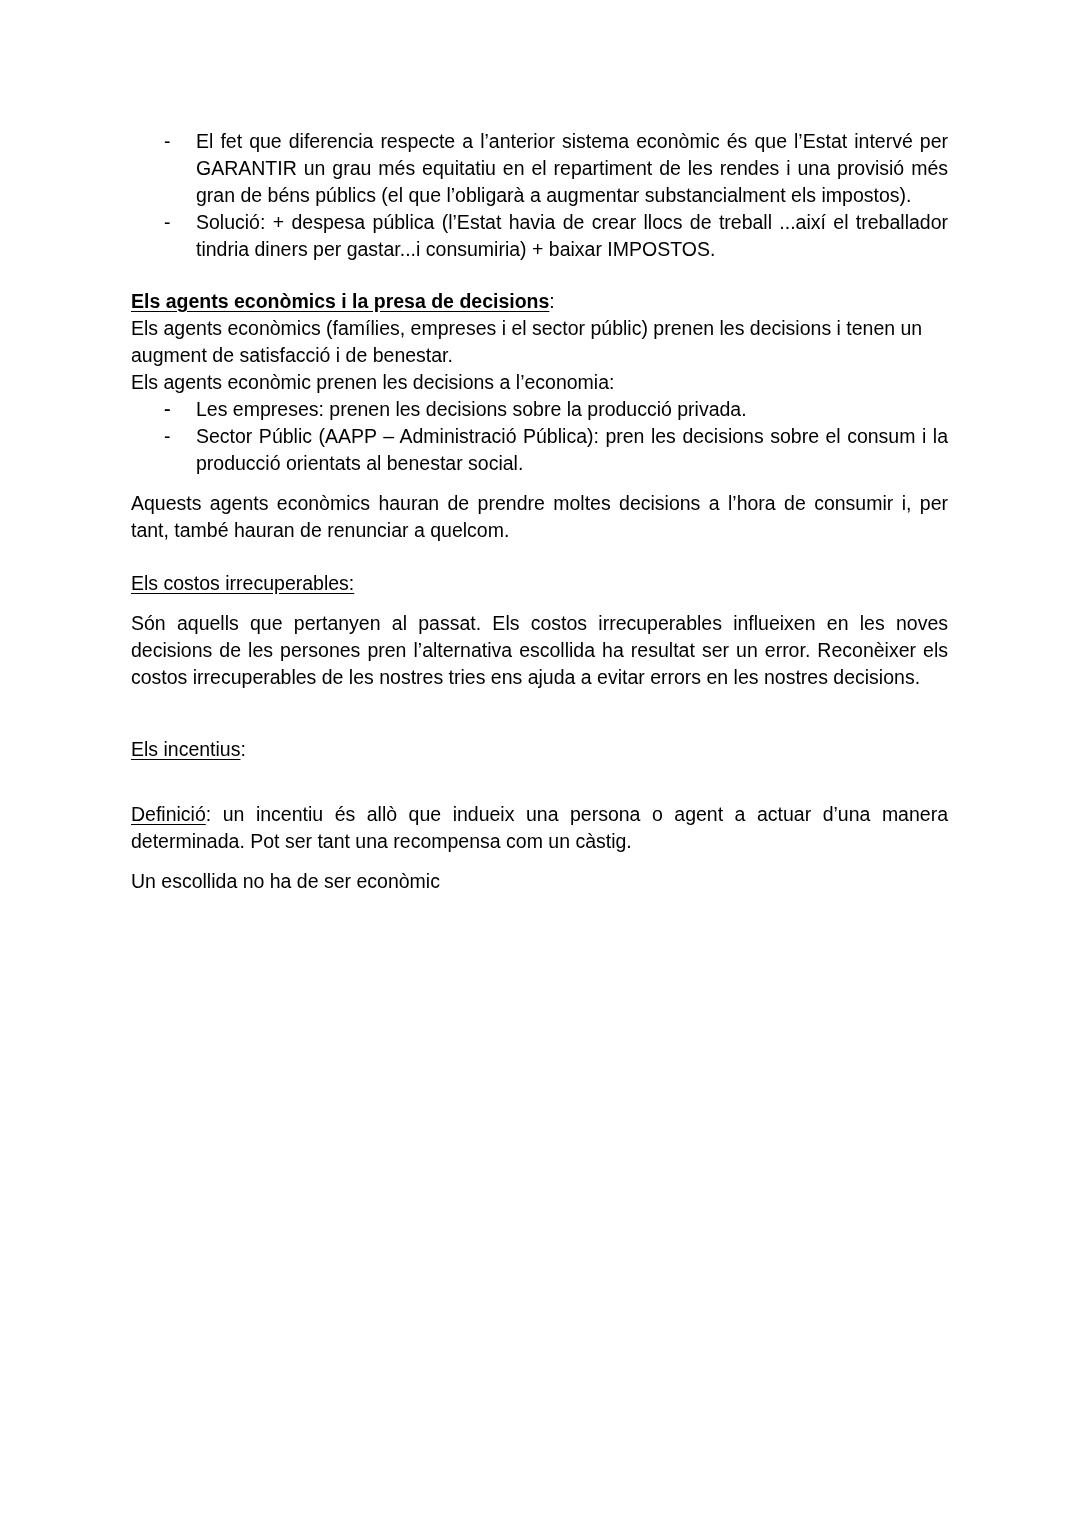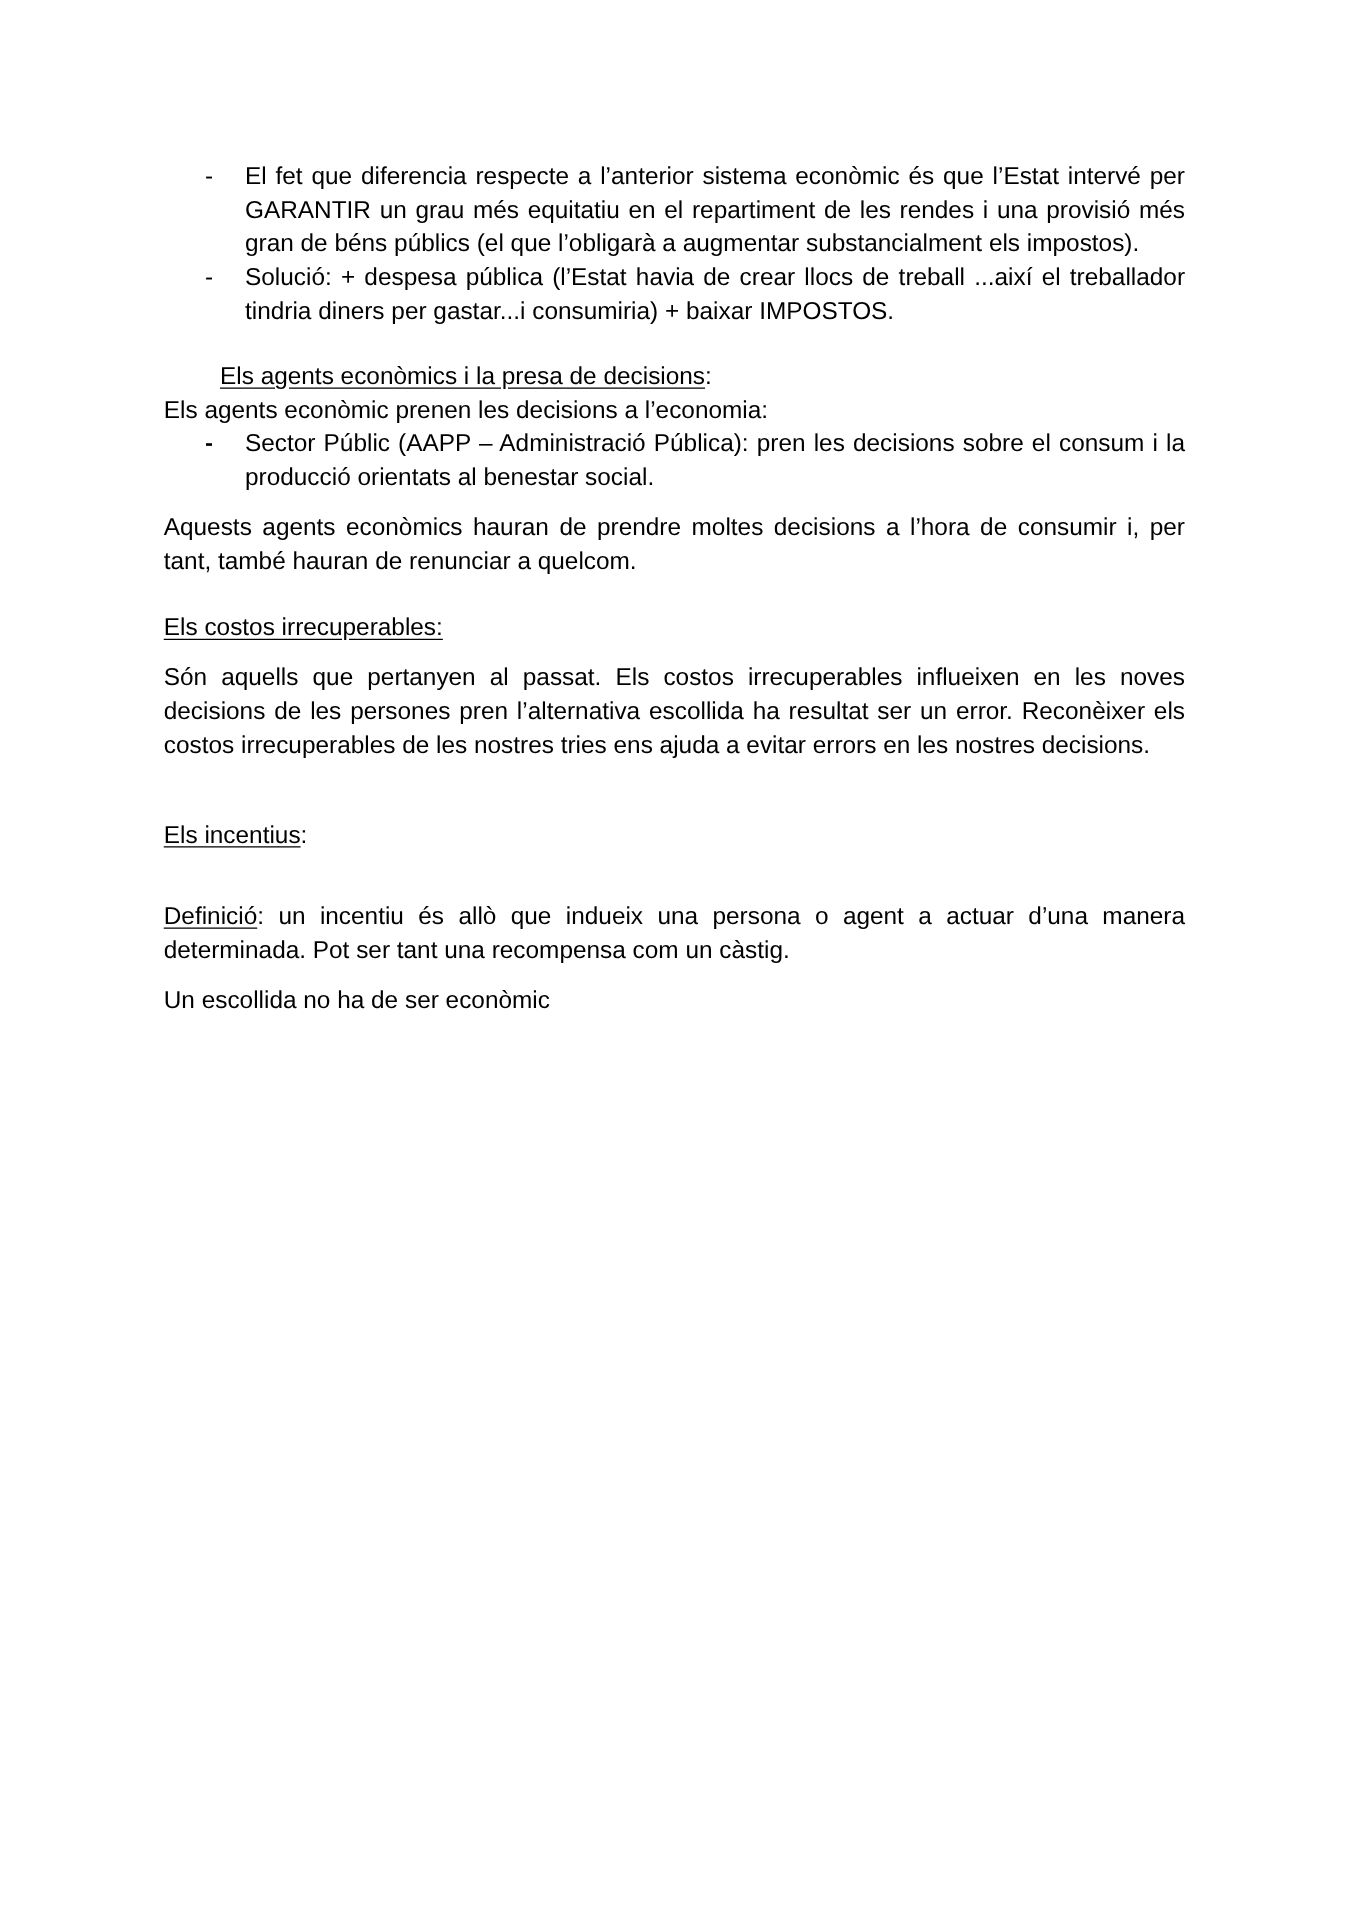--- a/index.html
+++ b/index.html
@@ -4,21 +4,21 @@
 <style>
   html, body { margin: 0; padding: 0; background: #ffffff; }
   body { width: 1080px; height: 1525px; position: relative; overflow: hidden;
          font-family: "Liberation Sans", sans-serif; color: #000; font-size: 19.5px; }
   .page { position: absolute; left: 131px; top: 128px; width: 817px; }
   .line { line-height: 27px; margin: 0; }
   .just { text-align: justify; text-align-last: left; }
   .bullet { position: relative; padding-left: 65px; margin: 0; line-height: 27px; }
   .bullet .dash { position: absolute; left: 33px; top: 0; }
   .u { text-decoration: underline; text-underline-offset: 3px; }
-  .b { font-weight: normal; margin-left: 45px; }
+  .b { font-weight: bold; }
   .gap-s { height: 13px; }
   .gap-m { height: 25px; }
   .gap-l { height: 45px; }
 </style>
 </head>
 <body>
 
 <div class="page">
 
   <p class="bullet just">
@@ -26,27 +26,29 @@
     <span>El fet que diferencia respecte a l’anterior sistema econòmic és que l’Estat intervé per GARANTIR un grau més equitatiu en el repartiment de les rendes i una provisió més gran de béns públics (el que l’obligarà a augmentar substancialment els impostos).</span>
   </p>
   <p class="bullet just">
     <span class="dash">-</span>
     <span>Solució: + despesa pública (l’Estat havia de crear llocs de treball ...així el treballador tindria diners per gastar...i consumiria) + baixar IMPOSTOS.</span>
   </p>
 
   <div class="gap-m"></div>
 
   <p class="line"><span class="b u">Els agents econòmics i la presa de decisions</span><span>:</span></p>
+  <p class="line">Els agents econòmics (famílies, empreses i el sector públic) prenen les decisions i tenen un augment de satisfacció i de benestar.</p>
   <p class="line">Els agents econòmic prenen les decisions a l’economia:</p>
 
   <p class="bullet">
     <span class="dash">-</span>
   </p>
   <p class="bullet">
     <span class="dash">-</span>
+    <span>Les empreses: prenen les decisions sobre la producció privada.</span>
   </p>
   <p class="bullet just">
     <span class="dash">-</span>
     <span>Sector Públic (AAPP – Administració Pública): pren les decisions sobre el consum i la producció orientats al benestar social.</span>
   </p>
 
   <div class="gap-s"></div>
   <p class="line just">Aquests agents econòmics hauran de prendre moltes decisions a l’hora de consumir i, per tant, també hauran de renunciar a quelcom.</p>
 
   <div class="gap-s"></div>

